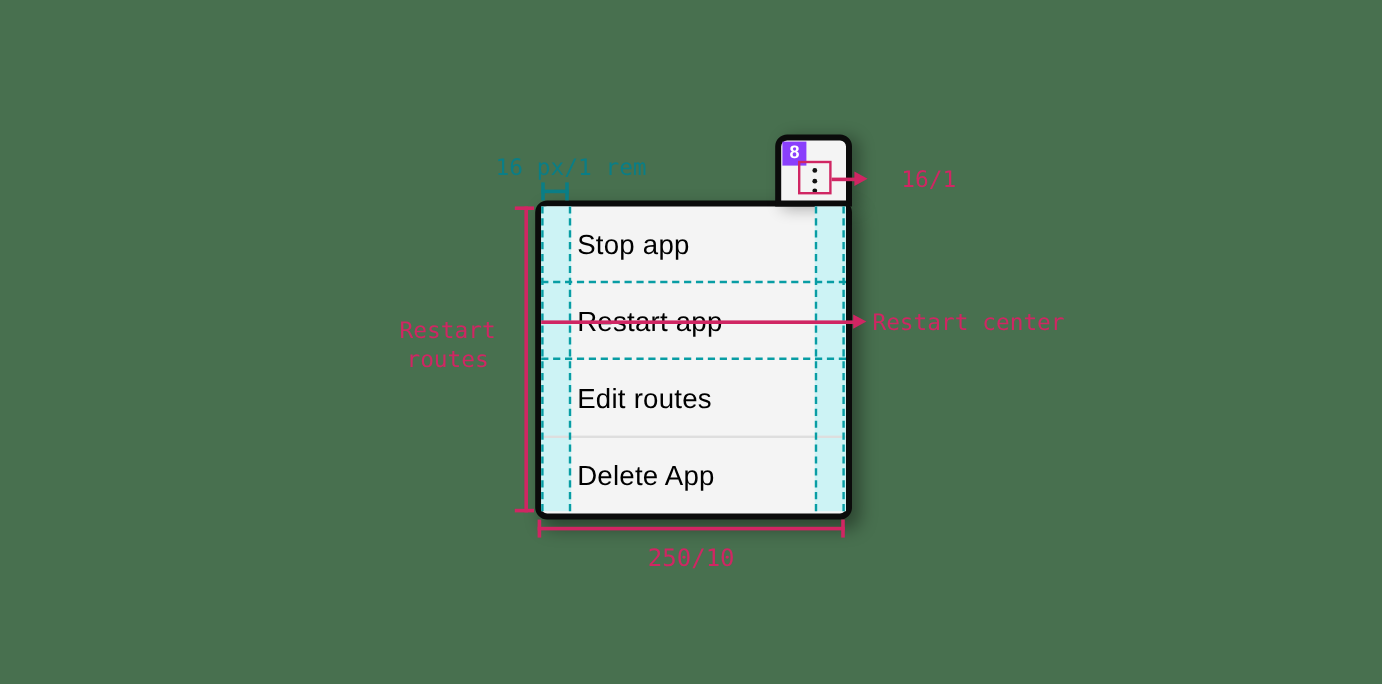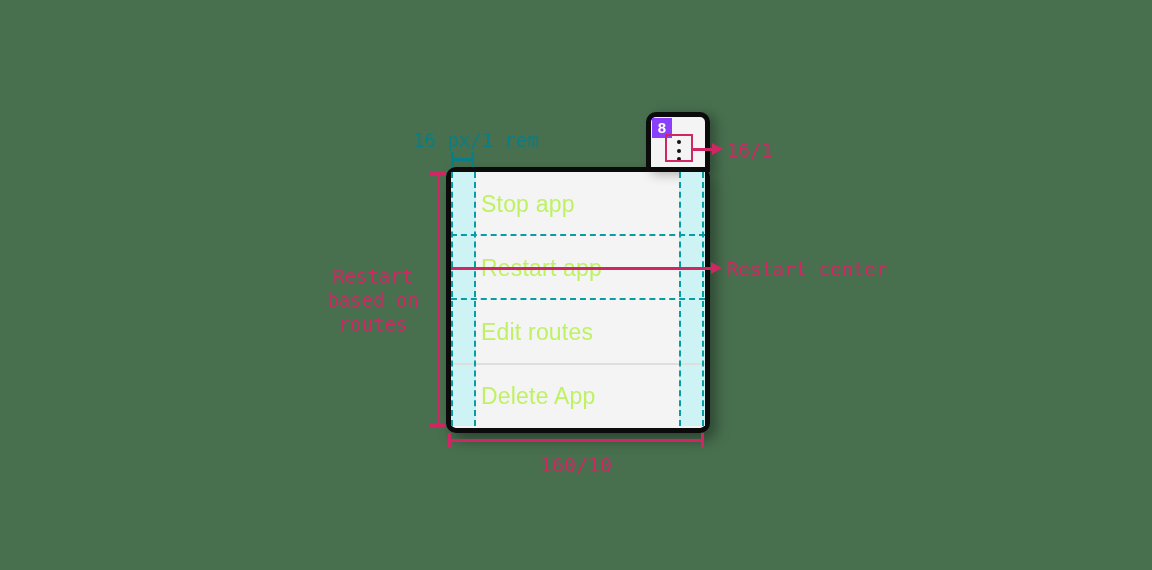--- a/index.html
+++ b/index.html
@@ -60,21 +60,21 @@
   }
   .hdash {
     position: absolute; left: 451px; width: 254px; height: 0;
     border-top: 2px dashed #089da4; z-index: 4;
   }
   .divider { position: absolute; left: 451px; width: 254px; height: 2px; background: #dedede; z-index: 3; }
 
   .menu-item {
     position: absolute; left: 481px; width: 190px; height: 64px;
     display: flex; align-items: center;
-    font-size: 23px; color: #bef264; letter-spacing: 0.2px;
+    font-size: 23px; color: #000000; letter-spacing: 0.2px;
     z-index: 5;
   }
 
   
   .mono { font-family: "DejaVu Sans Mono", monospace; font-weight: normal; }
   .pink { color: #d02663; }
   .teal { color: #0a7e86; }
   .ann { position: absolute; z-index: 10; }
   .pink-fill { background: #d02663; }
   .teal-fill { background: #0a7e86; }
@@ -89,21 +89,21 @@
     border: 2px solid #d02663;
   }
   .icon-arrow-line { left: 693px; top: 148px; width: 20px; height: 3px; }
   .arrow-head {
     width: 0; height: 0;
     border-top: 6px solid transparent;
     border-bottom: 6px solid transparent;
     border-left: 11px solid #d02663;
   }
   .icon-arrow-head { left: 712px; top: 143px; }
-  .icon-size-label { left: 727px; top: 139px; font-size: 19px; }
+  .icon-size-label { left: 751px; top: 139px; font-size: 19px; }
 
   .vcenter-line { left: 451px; top: 267px; width: 261px; height: 3px; }
   .vcenter-arrow-head { left: 711px; top: 262px; }
   .vcenter-label { left: 727px; top: 258px; font-size: 19px; }
 
   .height-line  { left: 437px; top: 172px; width: 3px; height: 255px; }
   .height-cap-t { left: 429px; top: 172px; width: 16px; height: 3px; }
   .height-cap-b { left: 429px; top: 424px; width: 16px; height: 3px; }
   .height-label {
     left: 310px; top: 264px; width: 126px;
@@ -165,22 +165,21 @@
 
   <div class="ann pink-fill vcenter-line"></div>
   <div class="ann arrow-head vcenter-arrow-head"></div>
   <div class="ann mono pink vcenter-label">Restart center</div>
 
   <div class="ann pink-fill height-line"></div>
   <div class="ann pink-fill height-cap-t"></div>
   <div class="ann pink-fill height-cap-b"></div>
   <div class="ann mono pink height-label">
     <span>Restart</span>
-    <span>based on</span>
     <span>routes</span>
   </div>
 
   <div class="ann pink-fill width-line"></div>
   <div class="ann pink-fill width-cap-l"></div>
   <div class="ann pink-fill width-cap-r"></div>
-  <div class="ann mono pink width-label">160/10</div>
+  <div class="ann mono pink width-label">250/10</div>
 
 </div>
 
 </body></html>

